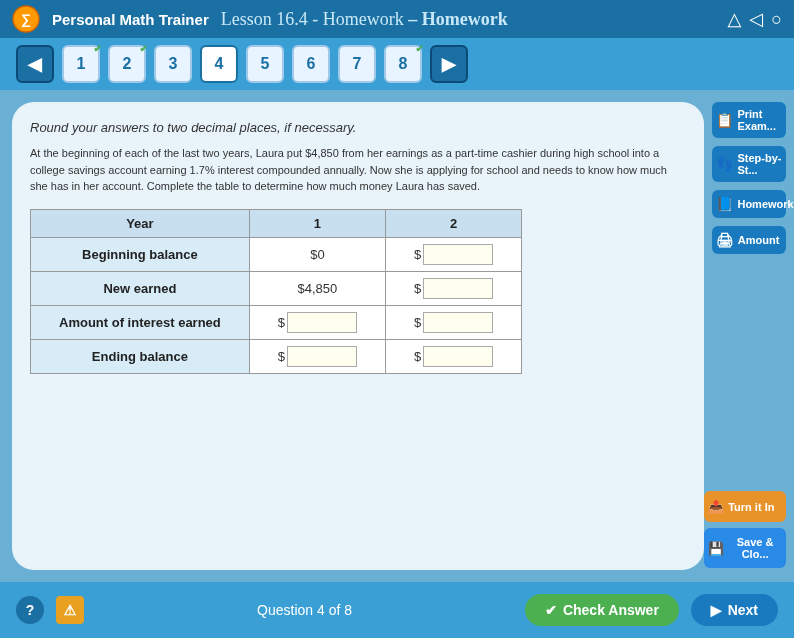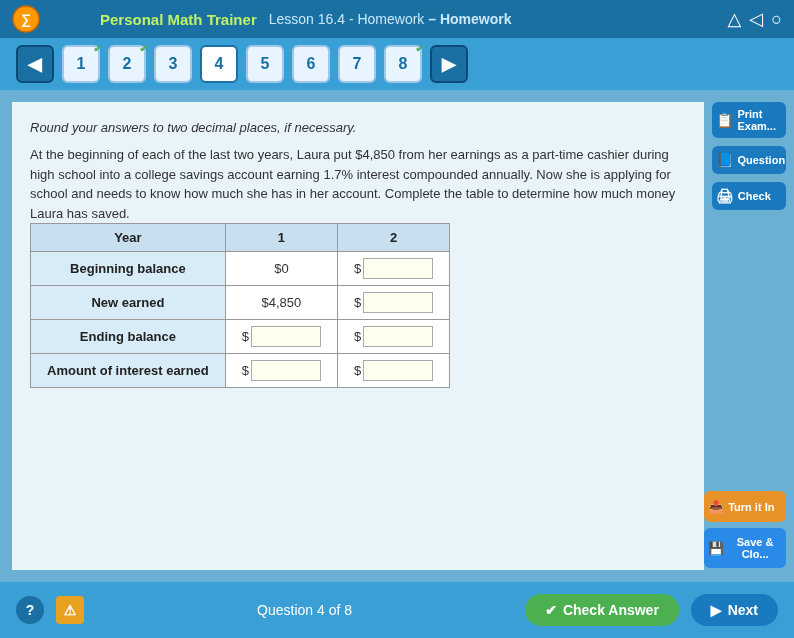--- a/index.html
+++ b/index.html
@@ -19,28 +19,28 @@
       display: flex;
       align-items: center;
       padding: 0 12px;
       gap: 12px;
     }
     .header-logo {
       width: 28px;
       height: 28px;
     }
     .header-title {
-      color: #bef264;
+      color: #ffffff;
       font-weight: bold;
       font-size: 15px;
-      margin-left: 48px;
     }
     .header-subtitle {
       color: #c8e8f8;
-      font-size: 14px;
+      font-size: 18px;
+      font-family: Liberation Serif, serif;
     }
     .header-icons {
       margin-left: auto;
       display: flex;
       gap: 8px;
     }
     .header-icon-btn {
       color: #fff;
       font-size: 18px;
       cursor: pointer;
@@ -103,46 +103,47 @@
       display: flex;
       height: calc(638px - 38px - 52px - 56px);
       background: #6ab0d4;
     }
 
     
     .content-panel {
       flex: 1;
       background: #e8f4fa;
       margin: 12px 0 12px 12px;
-      border-radius: 0;
+      border-radius: 22px;
       padding: 18px;
       overflow-y: auto;
     }
 
     .instruction-text {
       font-style: italic;
       font-size: 13px;
       color: #333;
       margin-bottom: 10px;
     }
 
     .problem-text {
-      font-size: 13px;
+      font-size: 11px;
       color: #333;
       line-height: 1.5;
+      margin-bottom: 14px;
     }
 
     
     .data-table {
       border-collapse: collapse;
       font-size: 13px;
     }
     .data-table th, .data-table td {
       border: 1px solid #999;
-      padding: 6px 16px;
+      padding: 6px 28px;
       text-align: center;
     }
     .data-table th {
       background: #c8dff0;
       font-weight: bold;
       color: #222;
     }
     .data-table td.row-label {
       background: #d8ecf8;
       font-weight: bold;
@@ -395,37 +396,37 @@
           <td class="static-value">$4,850</td>
           <td class="value-cell">
             <div class="input-cell">
               <span class="dollar-sign">$</span>
               <input class="answer-input" type="text" value="" style="">
             </div>
           </td>
         </tr>
 
         <tr>
+          <td class="row-label">Amount of interest earned</td>
+          <td class="value-cell">
+            <div class="input-cell">
+              <span class="dollar-sign">$</span>
+              <input class="answer-input" type="text" value="" style="">
+            </div>
+          </td>
+          <td class="value-cell">
+            <div class="input-cell">
+              <span class="dollar-sign">$</span>
+              <input class="answer-input" type="text" value="" style="">
+            </div>
+          </td>
+        </tr>
+
+        <tr>
           <td class="row-label">Ending balance</td>
-          <td class="value-cell">
-            <div class="input-cell">
-              <span class="dollar-sign">$</span>
-              <input class="answer-input" type="text" value="" style="">
-            </div>
-          </td>
-          <td class="value-cell">
-            <div class="input-cell">
-              <span class="dollar-sign">$</span>
-              <input class="answer-input" type="text" value="" style="">
-            </div>
-          </td>
-        </tr>
-
-        <tr>
-          <td class="row-label">Amount of interest earned</td>
           <td class="value-cell">
             <div class="input-cell">
               <span class="dollar-sign">$</span>
               <input class="answer-input" type="text" value="" style="">
             </div>
           </td>
           <td class="value-cell">
             <div class="input-cell">
               <span class="dollar-sign">$</span>
               <input class="answer-input" type="text" value="" style="">
@@ -435,26 +436,30 @@
       </tbody>
     </table>
   </div>
 
   <div class="right-sidebar">
     <button class="sidebar-btn">
       <span class="btn-icon">📋</span>
       <span>Print Exam...</span>
     </button>
     <button class="sidebar-btn">
+      <span class="btn-icon">👣</span>
+      <span>Step-by-St...</span>
+    </button>
+    <button class="sidebar-btn">
       <span class="btn-icon">📘</span>
-      <span>Question</span>
+      <span>Homework</span>
     </button>
     <button class="sidebar-btn">
       <span class="btn-icon">🖨</span>
-      <span>Check</span>
+      <span>Amount</span>
     </button>
   </div>
 </div>
 
 <div class="bottom-sidebar-btns">
   <button class="action-btn">
     <span class="btn-icon">📤</span>
     <span>Turn it In</span>
   </button>
   <button class="action-btn save-btn">

